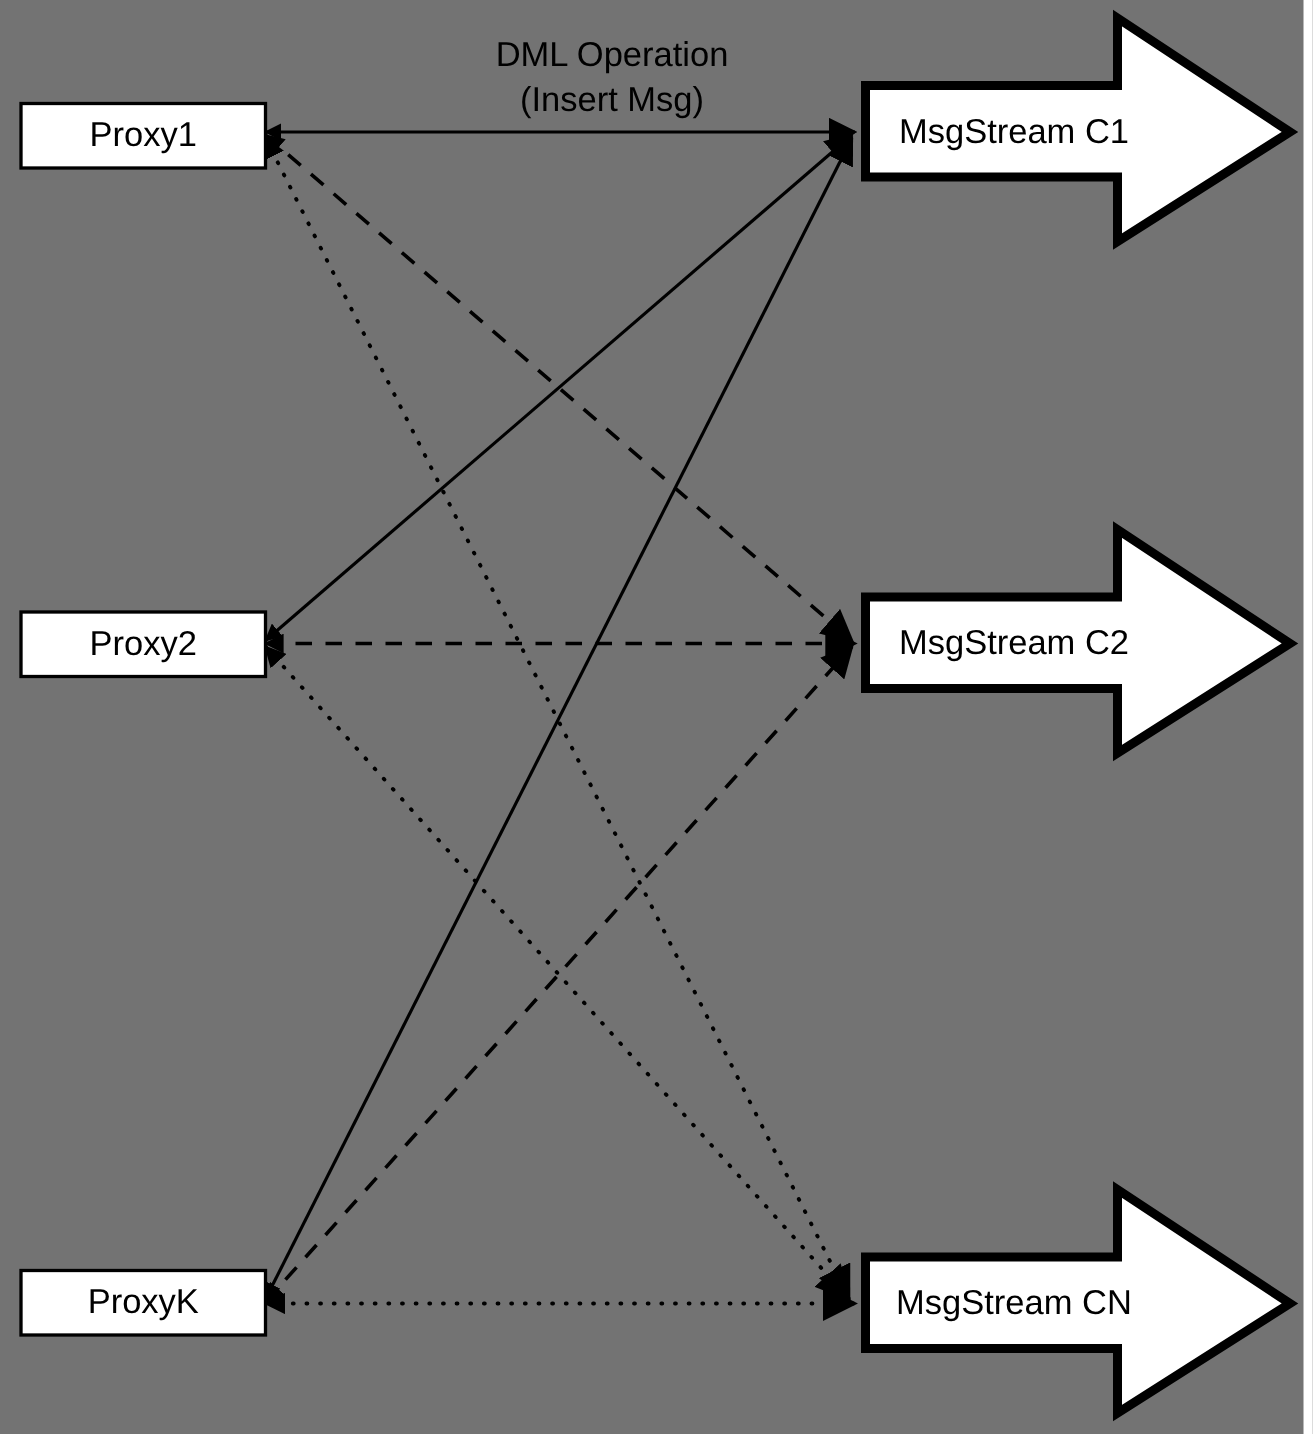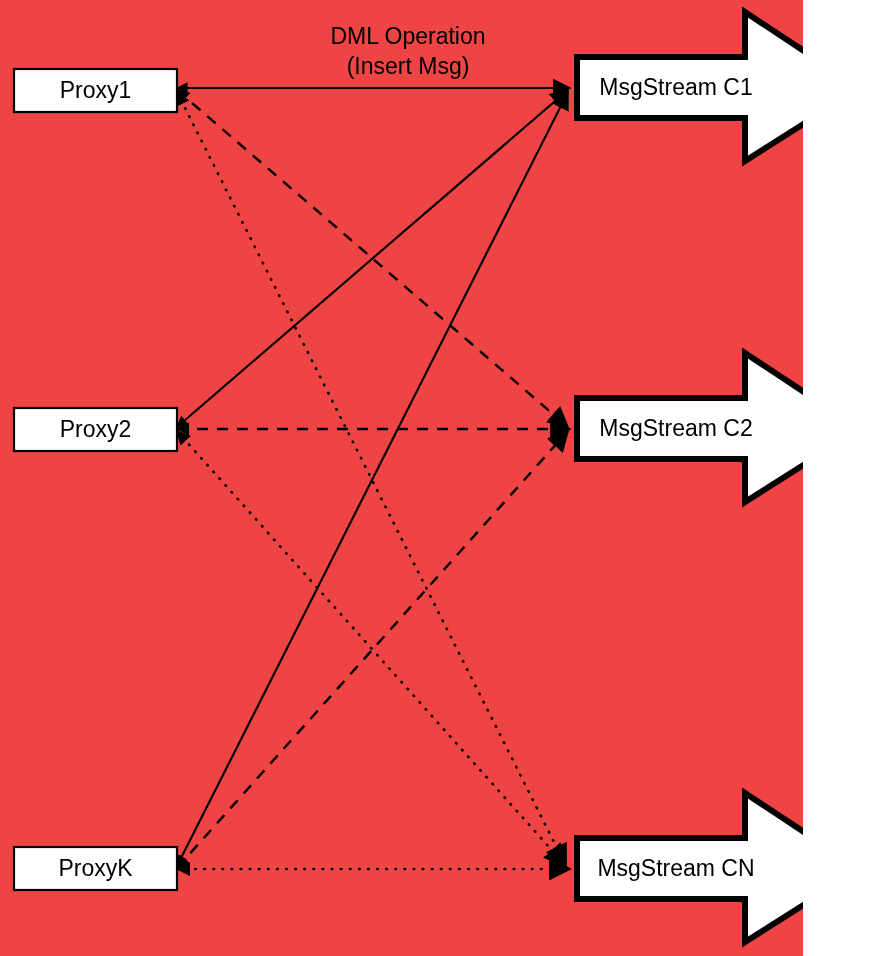--- a/index.html
+++ b/index.html
@@ -2,23 +2,23 @@
 <html><head>
 <meta charset="utf-8">
 <style>
   html, body {
     margin: 0;
     padding: 0;
     background: #ffffff;
   }
   #diagram-root {
     position: relative;
-    width: 803px;
+    width: 869px;
     height: 956px;
-    background: #ef4444;
+    background: #737373;
     font-family: "Liberation Sans", sans-serif;
     overflow: hidden;
   }
   #diagram-svg {
     position: absolute;
     top: 0;
     left: 0;
     width: 875px;
     height: 956px;
     display: block;

